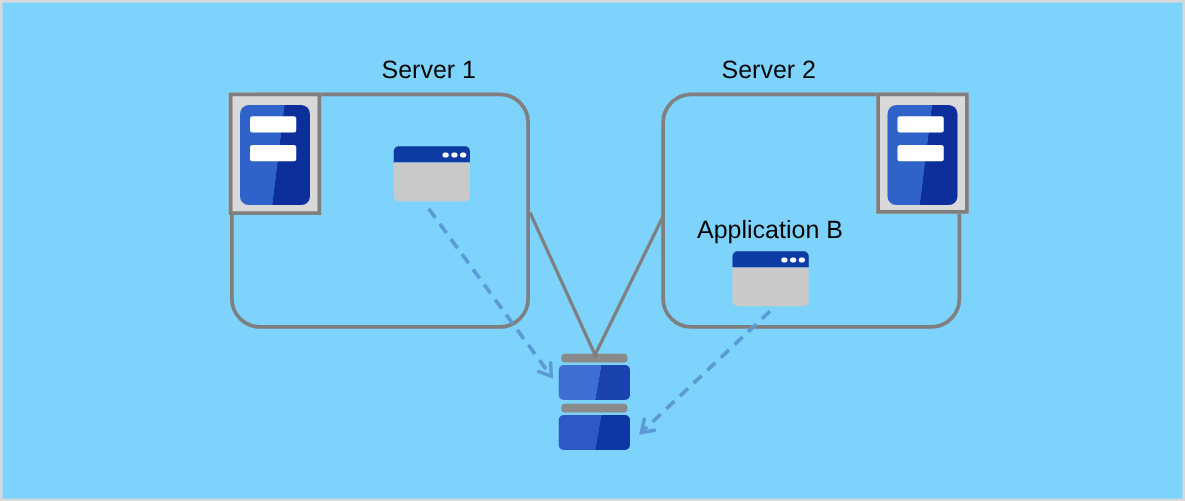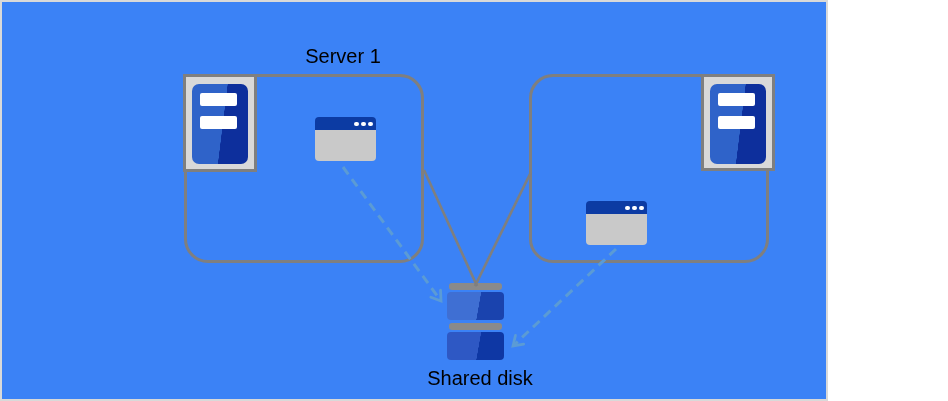--- a/index.html
+++ b/index.html
@@ -1,17 +1,17 @@
 <!DOCTYPE html>
 <html><head>
 <meta charset="utf-8">
 <style>
   html,body{margin:0;padding:0;background:#fff;}
   .canvas{
-    position:relative;width:828px;height:401px;background:#3b82f6;
+    position:relative;width:948px;height:401px;background:#7dd3fc;
     box-shadow: inset 0 0 0 2px #d9d9d9;
     font-family:"Liberation Sans", sans-serif;color:#000;overflow:hidden;
   }
   .lbl{position:absolute;text-align:center;font-size:20px;line-height:22px;white-space:nowrap;z-index:5;}
   .group-box{
     position:absolute;width:240px;height:189px;box-sizing:border-box;
     border:3px solid #7f7f7f;border-radius:24px;background:transparent;z-index:1;
   }
   #server1-box{left:184px;top:74px;}
   #server2-box{left:529px;top:74px;}
@@ -50,20 +50,21 @@
   .disk .platter{position:absolute;left:0;width:57px;height:28px;border-radius:4px;}
   .disk .platter.p1{top:9px;background:linear-gradient(100deg,#3f6fd3 55%,#1a43ae 55.5%);}
   .disk .platter.p2{top:49px;background:linear-gradient(100deg,#2e58c4 55%,#0e37a4 55.5%);}
 </style>
 </head>
 <body>
 
 <div class="canvas">
 
   <div class="lbl" style="left:273px;top:45px;width:140px;">Server 1</div>
+  <div class="lbl" style="left:545px;top:45px;width:140px;">Server 2</div>
 
   <div class="group-box" id="server1-box"></div>
   <div class="group-box" id="server2-box"></div>
 
   <svg class="conn" width="948" height="401" viewBox="0 0 948 401" aria-hidden="true">
     <defs>
       <marker id="arrow-open" viewBox="0 0 16 16" refX="12" refY="8" markerWidth="16" markerHeight="16" orient="auto" markerUnits="userSpaceOnUse">
         <path d="M3 2 L12 8 L3 14" fill="none" stroke="#5b9bd5" stroke-width="2.8" stroke-linecap="round" stroke-linejoin="miter"></path>
       </marker>
     </defs>
@@ -88,30 +89,30 @@
 
   <div class="app-window" id="app-a-icon">
     <div class="app-bar">
       <span class="dot d1"></span>
       <span class="dot d2"></span>
       <span class="dot d3"></span>
     </div>
     <div class="app-body"></div>
   </div>
 
+  <div class="lbl" style="left:546px;top:173px;width:140px;">Application B</div>
   <div class="app-window" id="app-b-icon">
     <div class="app-bar">
       <span class="dot d1"></span>
       <span class="dot d2"></span>
       <span class="dot d3"></span>
     </div>
     <div class="app-body"></div>
   </div>
 
   <div class="disk">
     <div class="cap c1"></div>
     <div class="platter p1"></div>
     <div class="cap c2"></div>
     <div class="platter p2"></div>
   </div>
-  <div class="lbl" style="left:410px;top:367px;width:140px;">Shared disk</div>
 
 </div>
 
 </body></html>

